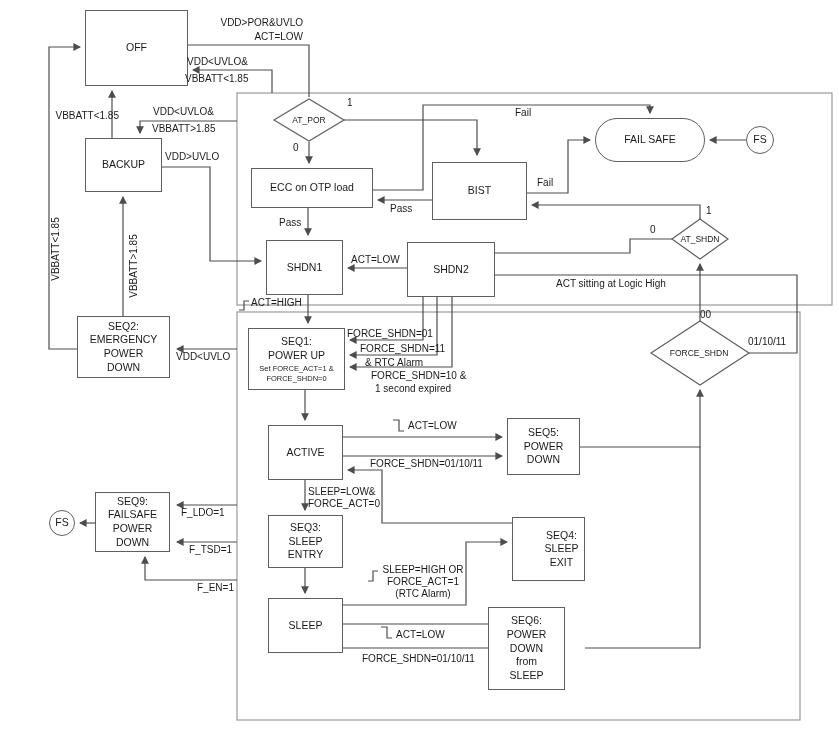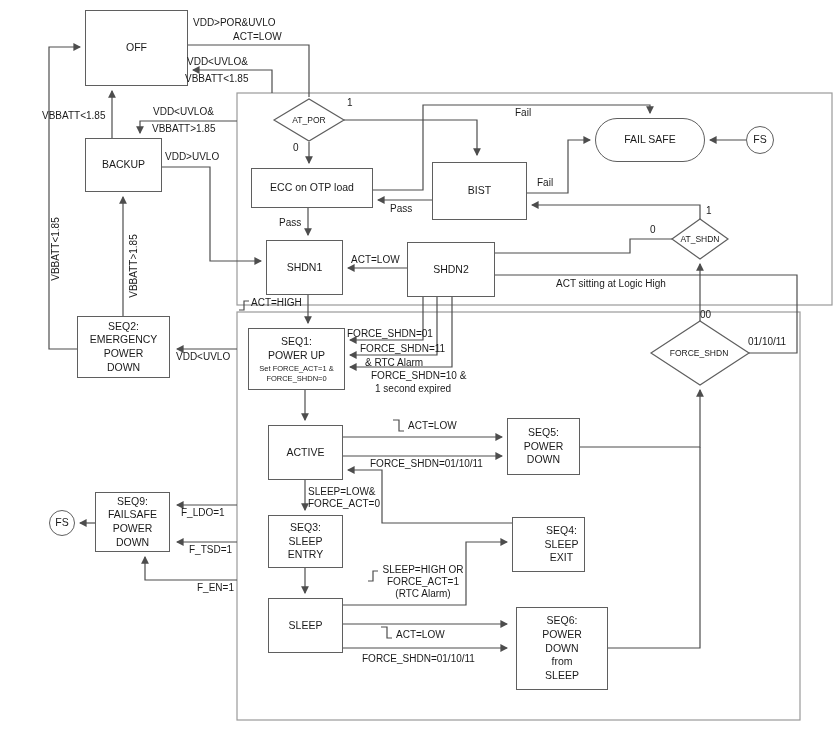--- a/index.html
+++ b/index.html
@@ -8,21 +8,21 @@
   #diagram { position:relative; width:839px; height:730px; background:#fff; overflow:hidden; }
   #wires { position:absolute; left:0; top:0; z-index:1; }
   .box { position:absolute; z-index:2; border:1.3px solid #5f5f5f; background:#fff;
          display:flex; align-items:center; justify-content:center; text-align:center;
          white-space:pre-line; font-size:10.5px; line-height:1.3; }
   .stadium { border-radius:22px; }
   .circle { border-radius:50%; }
   .seq1box { flex-direction:column; }
   .seq1note { font-size:7.5px; line-height:1.25; margin-top:2px; white-space:pre-line; text-align:center; }
   .lbl { position:absolute; z-index:3; font-size:10px; line-height:1.2; white-space:pre-line; }
-  .lbl.r { }
+  .lbl.r { text-align:right; }
   .lbl.c { text-align:center; }
   .rot { transform:rotate(-90deg); transform-origin:center center; text-align:center; }
   .dlbl { position:absolute; z-index:3; font-size:8.5px; text-align:center; }
 </style>
 </head>
 <body>
 
 <div id="diagram">
 
   <svg id="wires" width="839" height="730" viewBox="0 0 839 730">
@@ -110,24 +110,24 @@
 POWER
 DOWN</div>
   <div class="box" style="left:95px; top:492px; width:75px; height:60px;">SEQ9:
 FAILSAFE
 POWER
 DOWN</div>
   <div class="box circle" style="left:49px; top:510px; width:26px; height:26px;">FS</div>
   <div class="box" style="left:268px; top:515px; width:75px; height:53px;">SEQ3:
 SLEEP
 ENTRY</div>
-  <div class="box" style="left:512px; top:517px; width:73px; height:55px;padding-left:26px;">SEQ4:
+  <div class="box" style="left:512px; top:517px; width:73px; height:64px;padding-left:26px;">SEQ4:
 SLEEP EXIT</div>
   <div class="box" style="left:268px; top:598px; width:75px; height:55px;">SLEEP</div>
-  <div class="box" style="left:516px; top:607px; width:92px; height:83px;">SEQ6:
+  <div class="box" style="left:488px; top:607px; width:77px; height:83px;">SEQ6:
 POWER
 DOWN
 from
 SLEEP</div>
 
   <div class="dlbl" style="left:274px; top:115px; width:70px;">AT_POR</div>
   <div class="dlbl" style="left:664px; top:234px; width:72px;">AT_SHDN</div>
   <div class="dlbl" style="left:655px; top:348px; width:88px;">FORCE_SHDN</div>
 
   <div class="lbl r" style="left:193px; top:17px; width:110px;">VDD&gt;POR&amp;UVLO</div>

